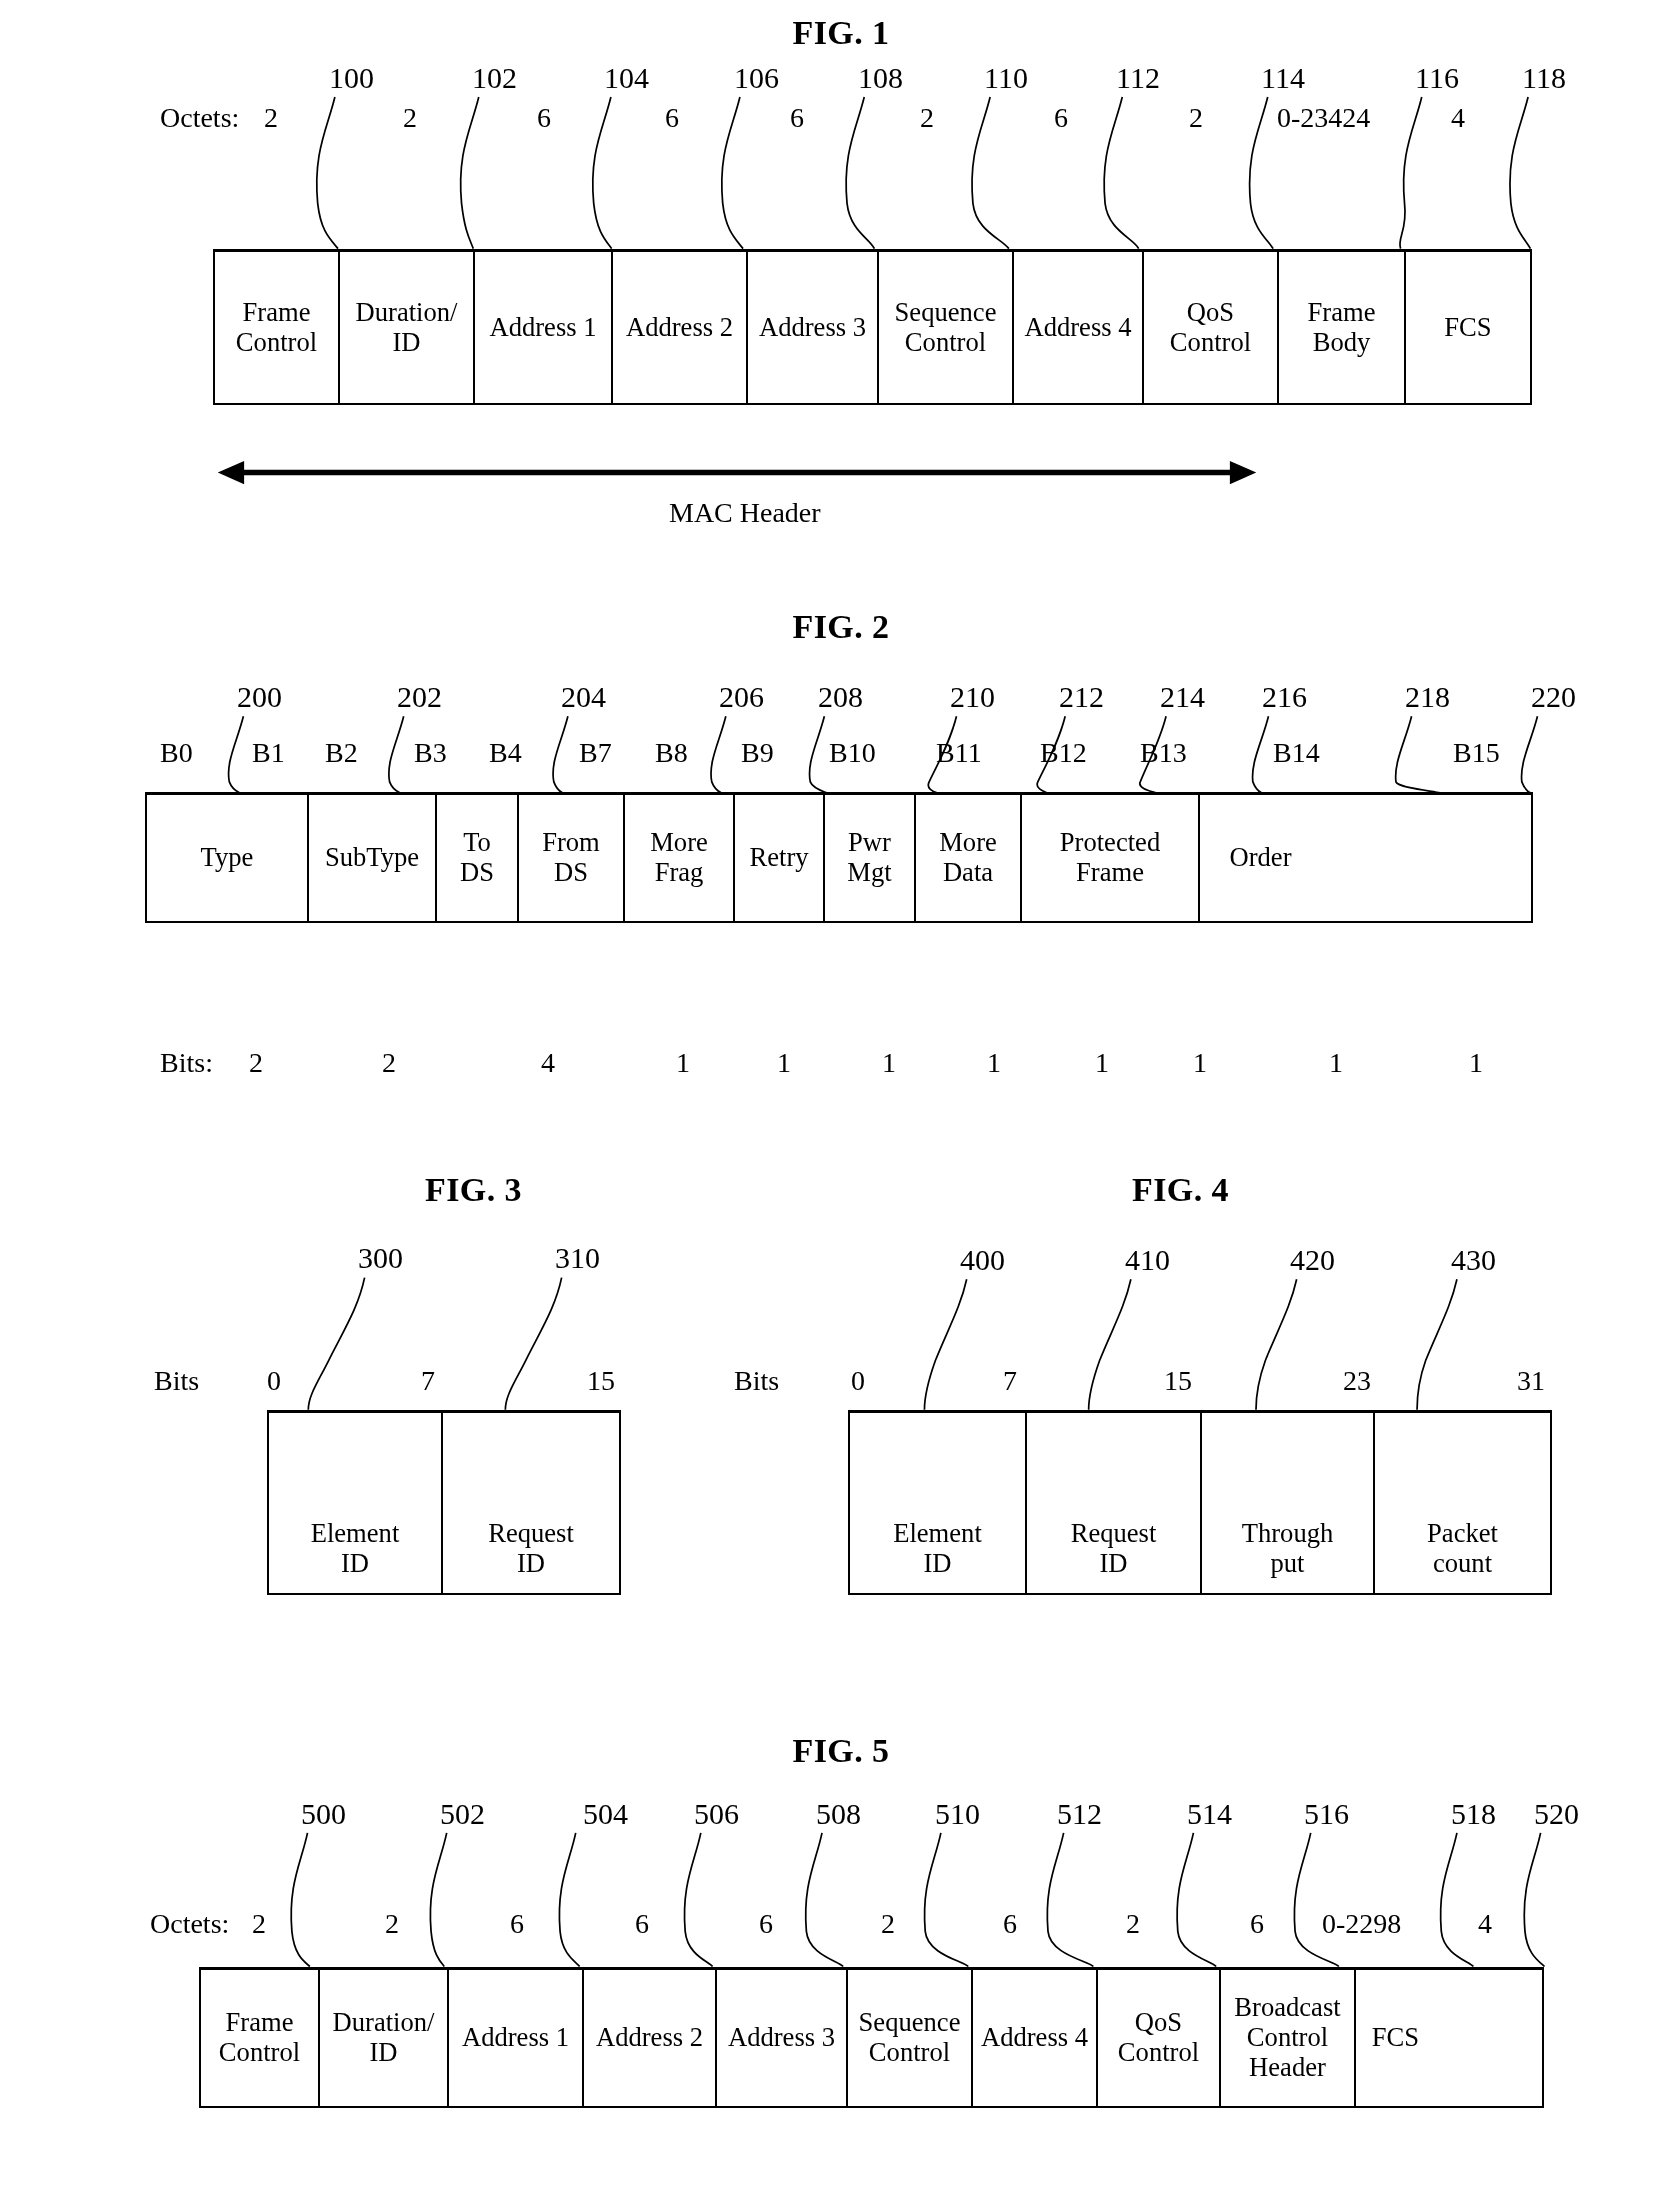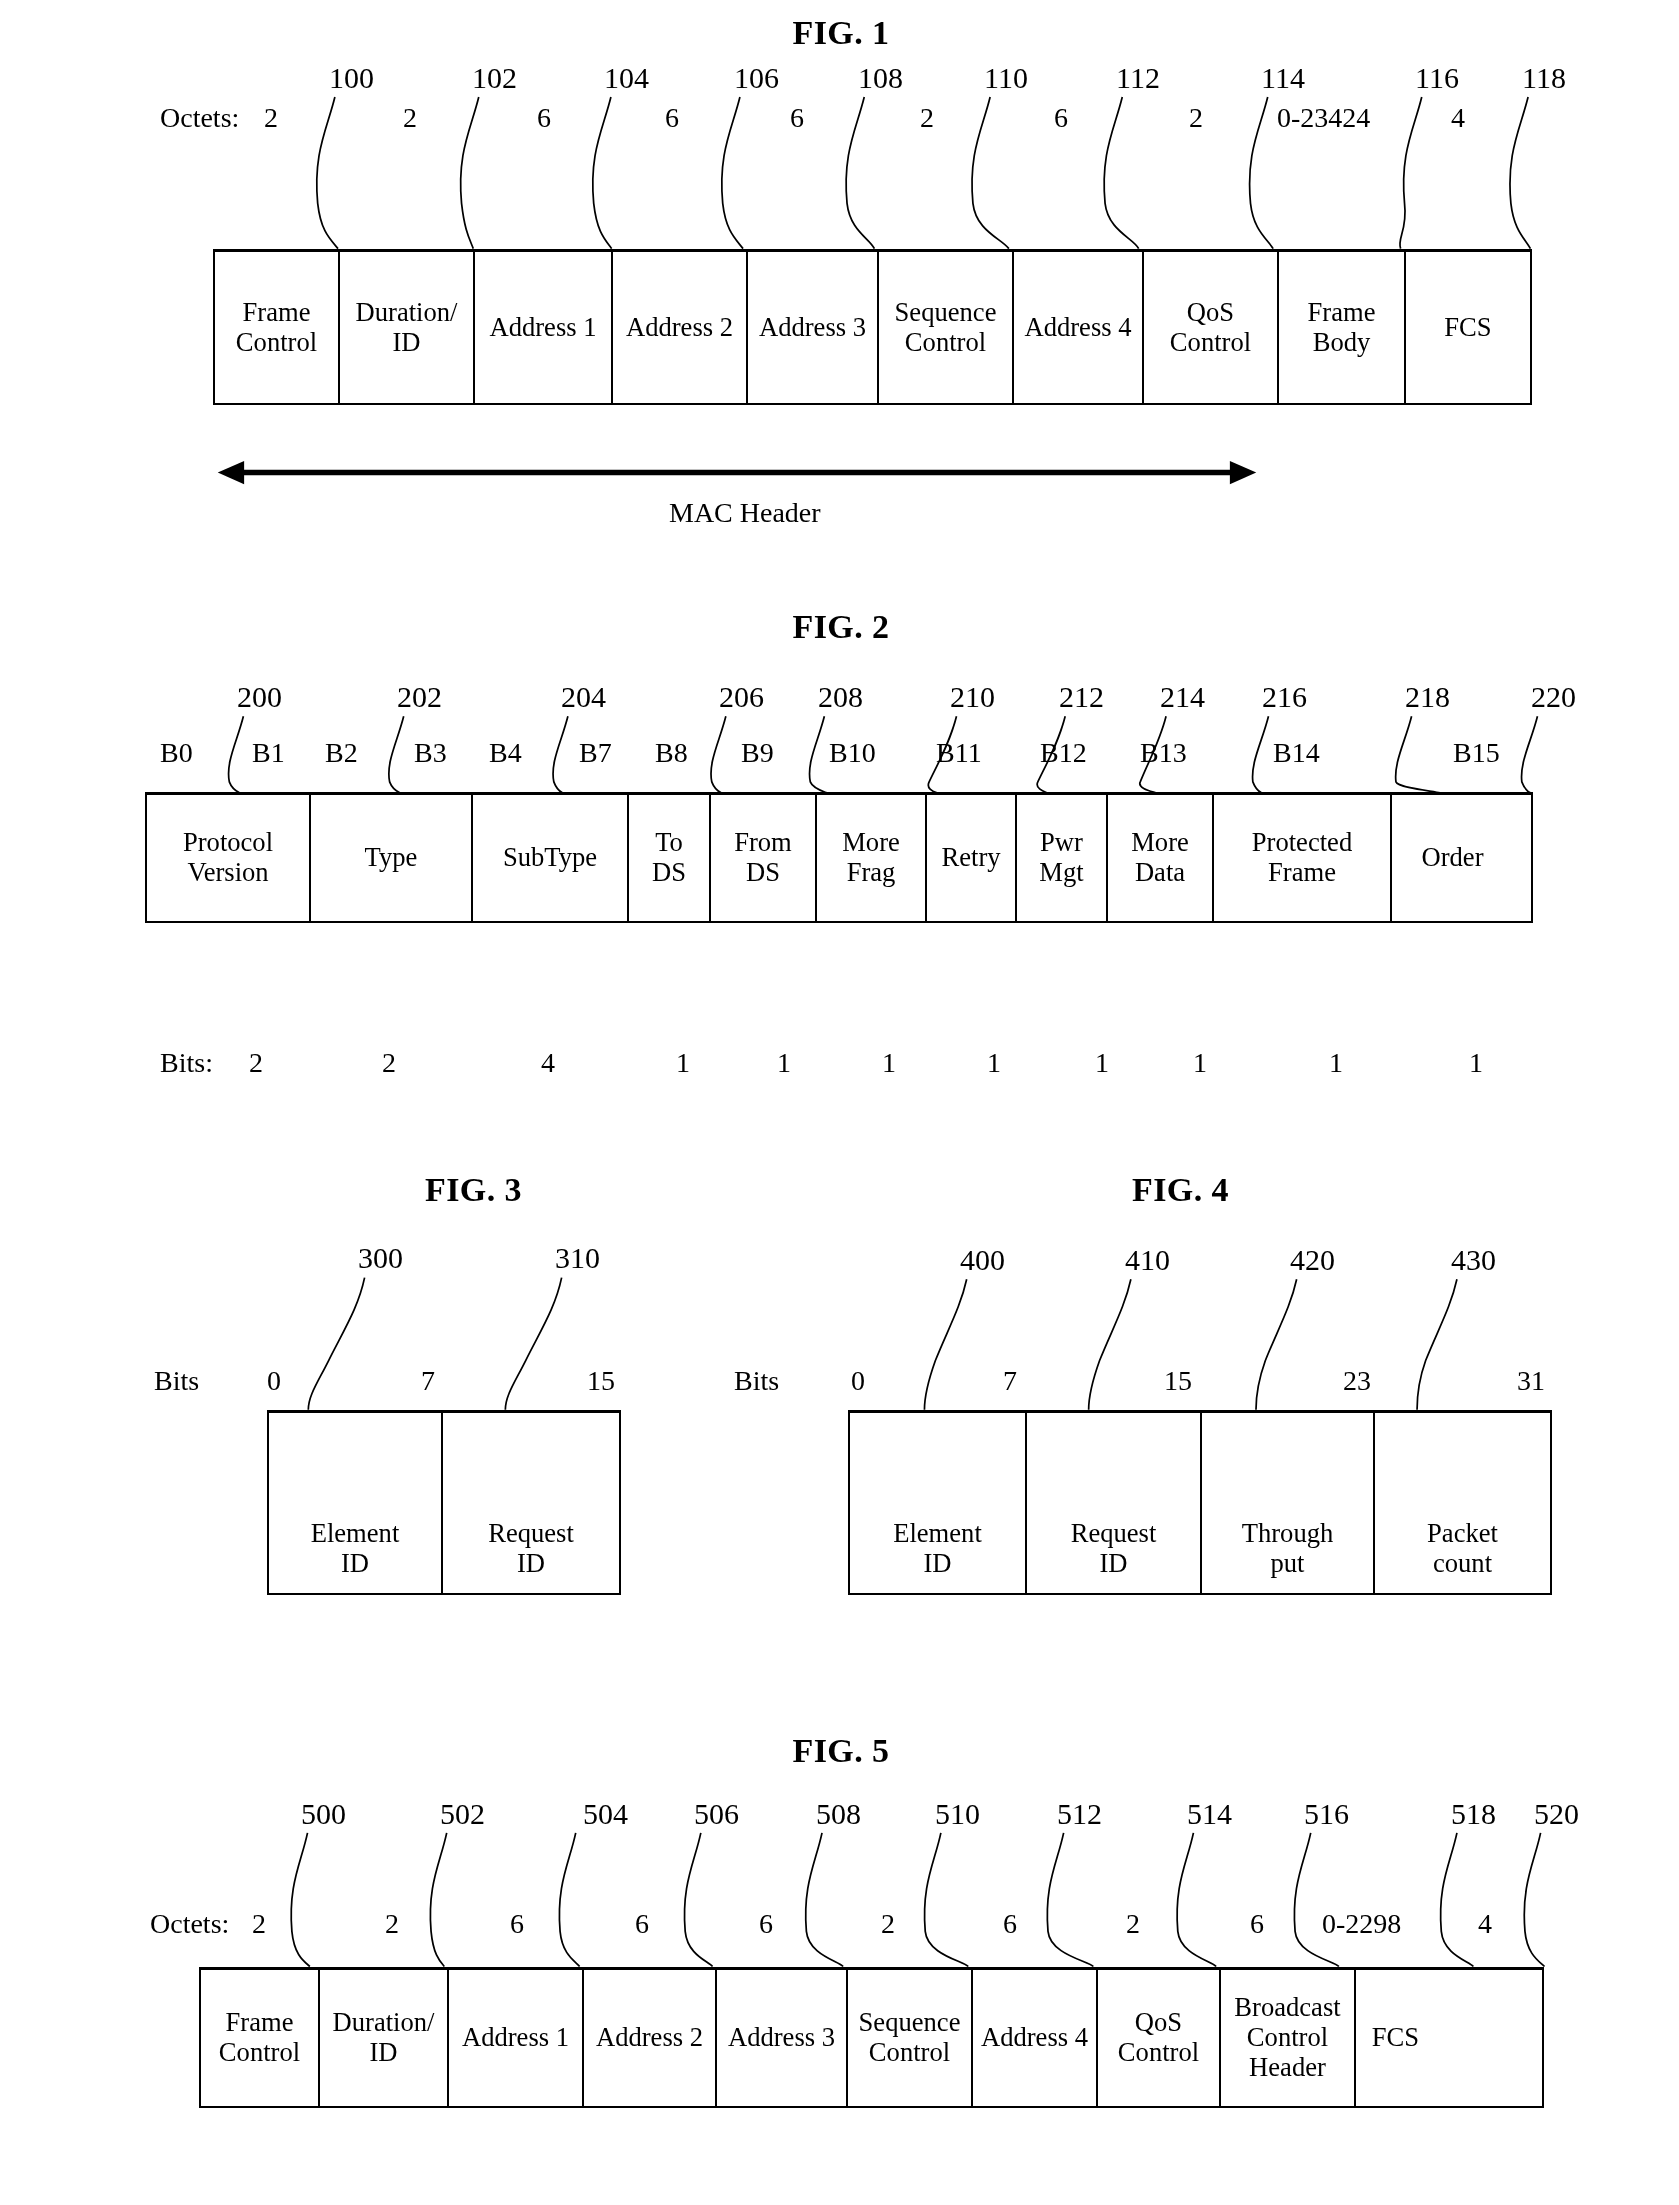--- a/index.html
+++ b/index.html
@@ -206,29 +206,25 @@
   <div class="lbl big" style="left:655px;  top:739px;">B8</div>
   <div class="lbl big" style="left:741px;  top:739px;">B9</div>
   <div class="lbl big" style="left:829px; top:739px;">B10</div>
   <div class="lbl big" style="left:936px; top:739px;">B11</div>
   <div class="lbl big" style="left:1040px; top:739px;">B12</div>
   <div class="lbl big" style="left:1140px; top:739px;">B13</div>
   <div class="lbl big" style="left:1273px; top:739px;">B14</div>
   <div class="lbl big" style="left:1453px; top:739px;">B15</div>
 
   <div class="frame thicktop" style="left:145px; top:792px; width:1388px; height:131px;">
-    <div class="cell" style="width:164px;">
-      <span>Protocol</span>
-      <span class="l2">Version</span>
-    </div>
     <div class="cell" style="width:162px;">
       <span></span>
       <span class="l2">Type</span>
     </div>
-    <div class="cell" style="width:156px;">
+    <div class="cell" style="width:128px;">
       <span></span>
       <span class="l2">SubType</span>
     </div>
     <div class="cell" style="width:82px;">
       <span>To</span>
       <span class="l2">DS</span>
     </div>
     <div class="cell" style="width:106px;">
       <span>From</span>
       <span class="l2">DS</span>

